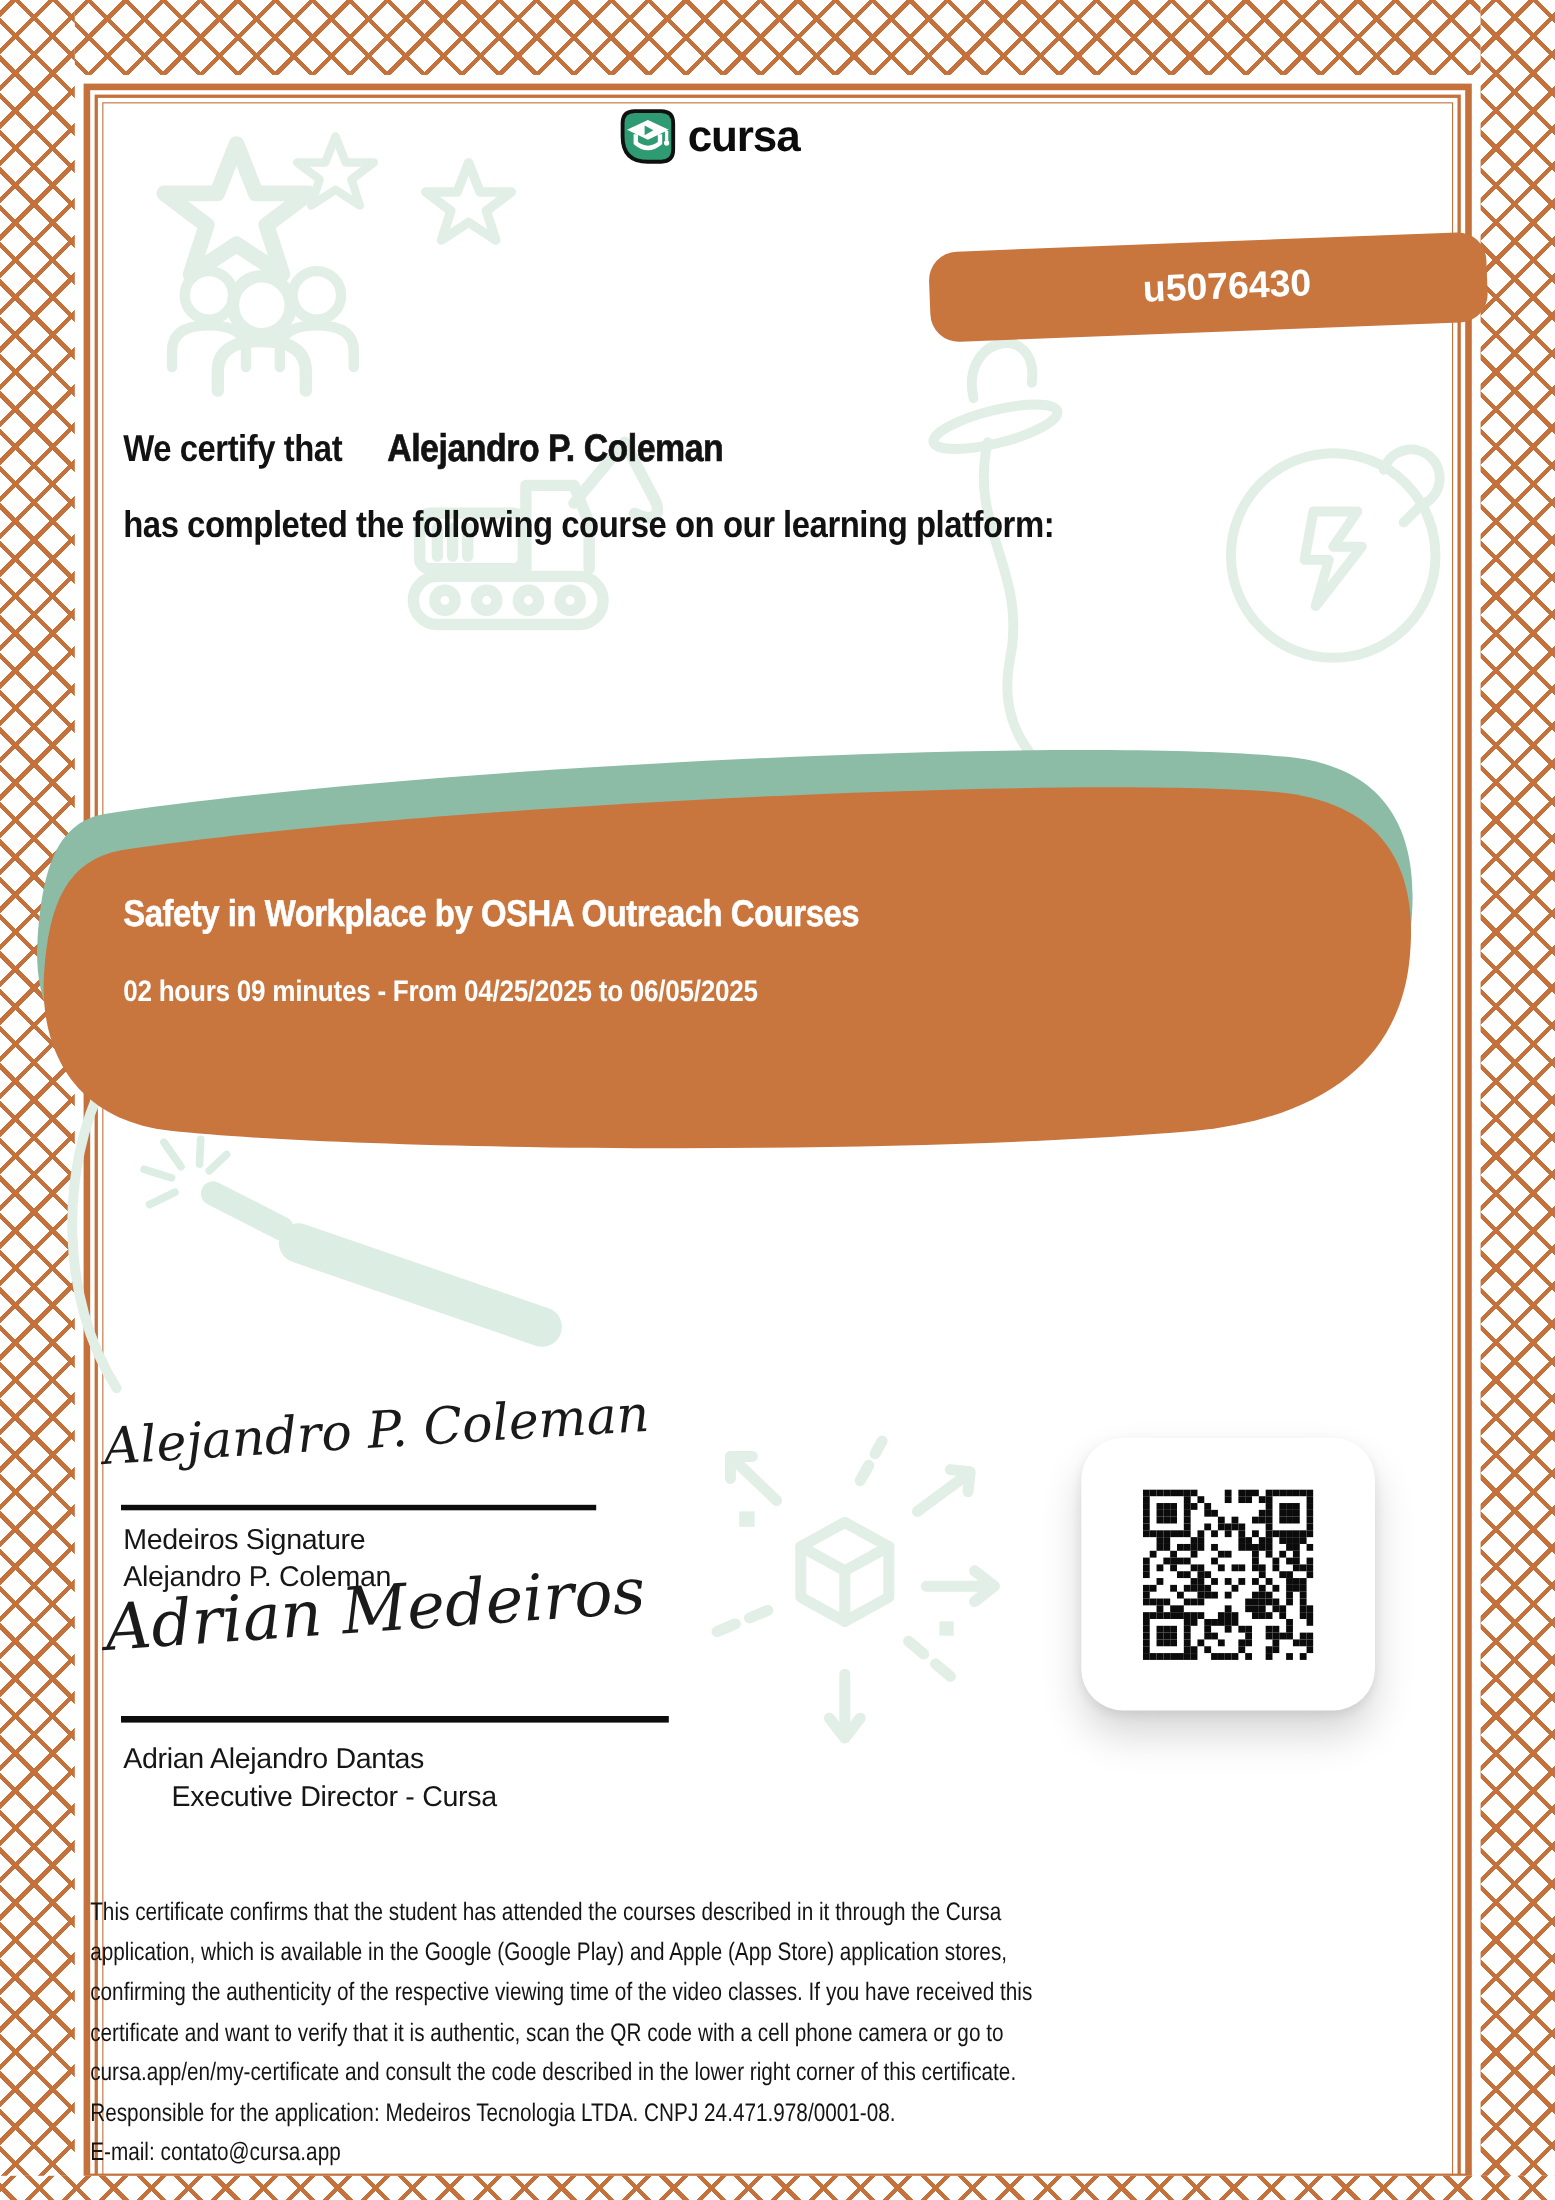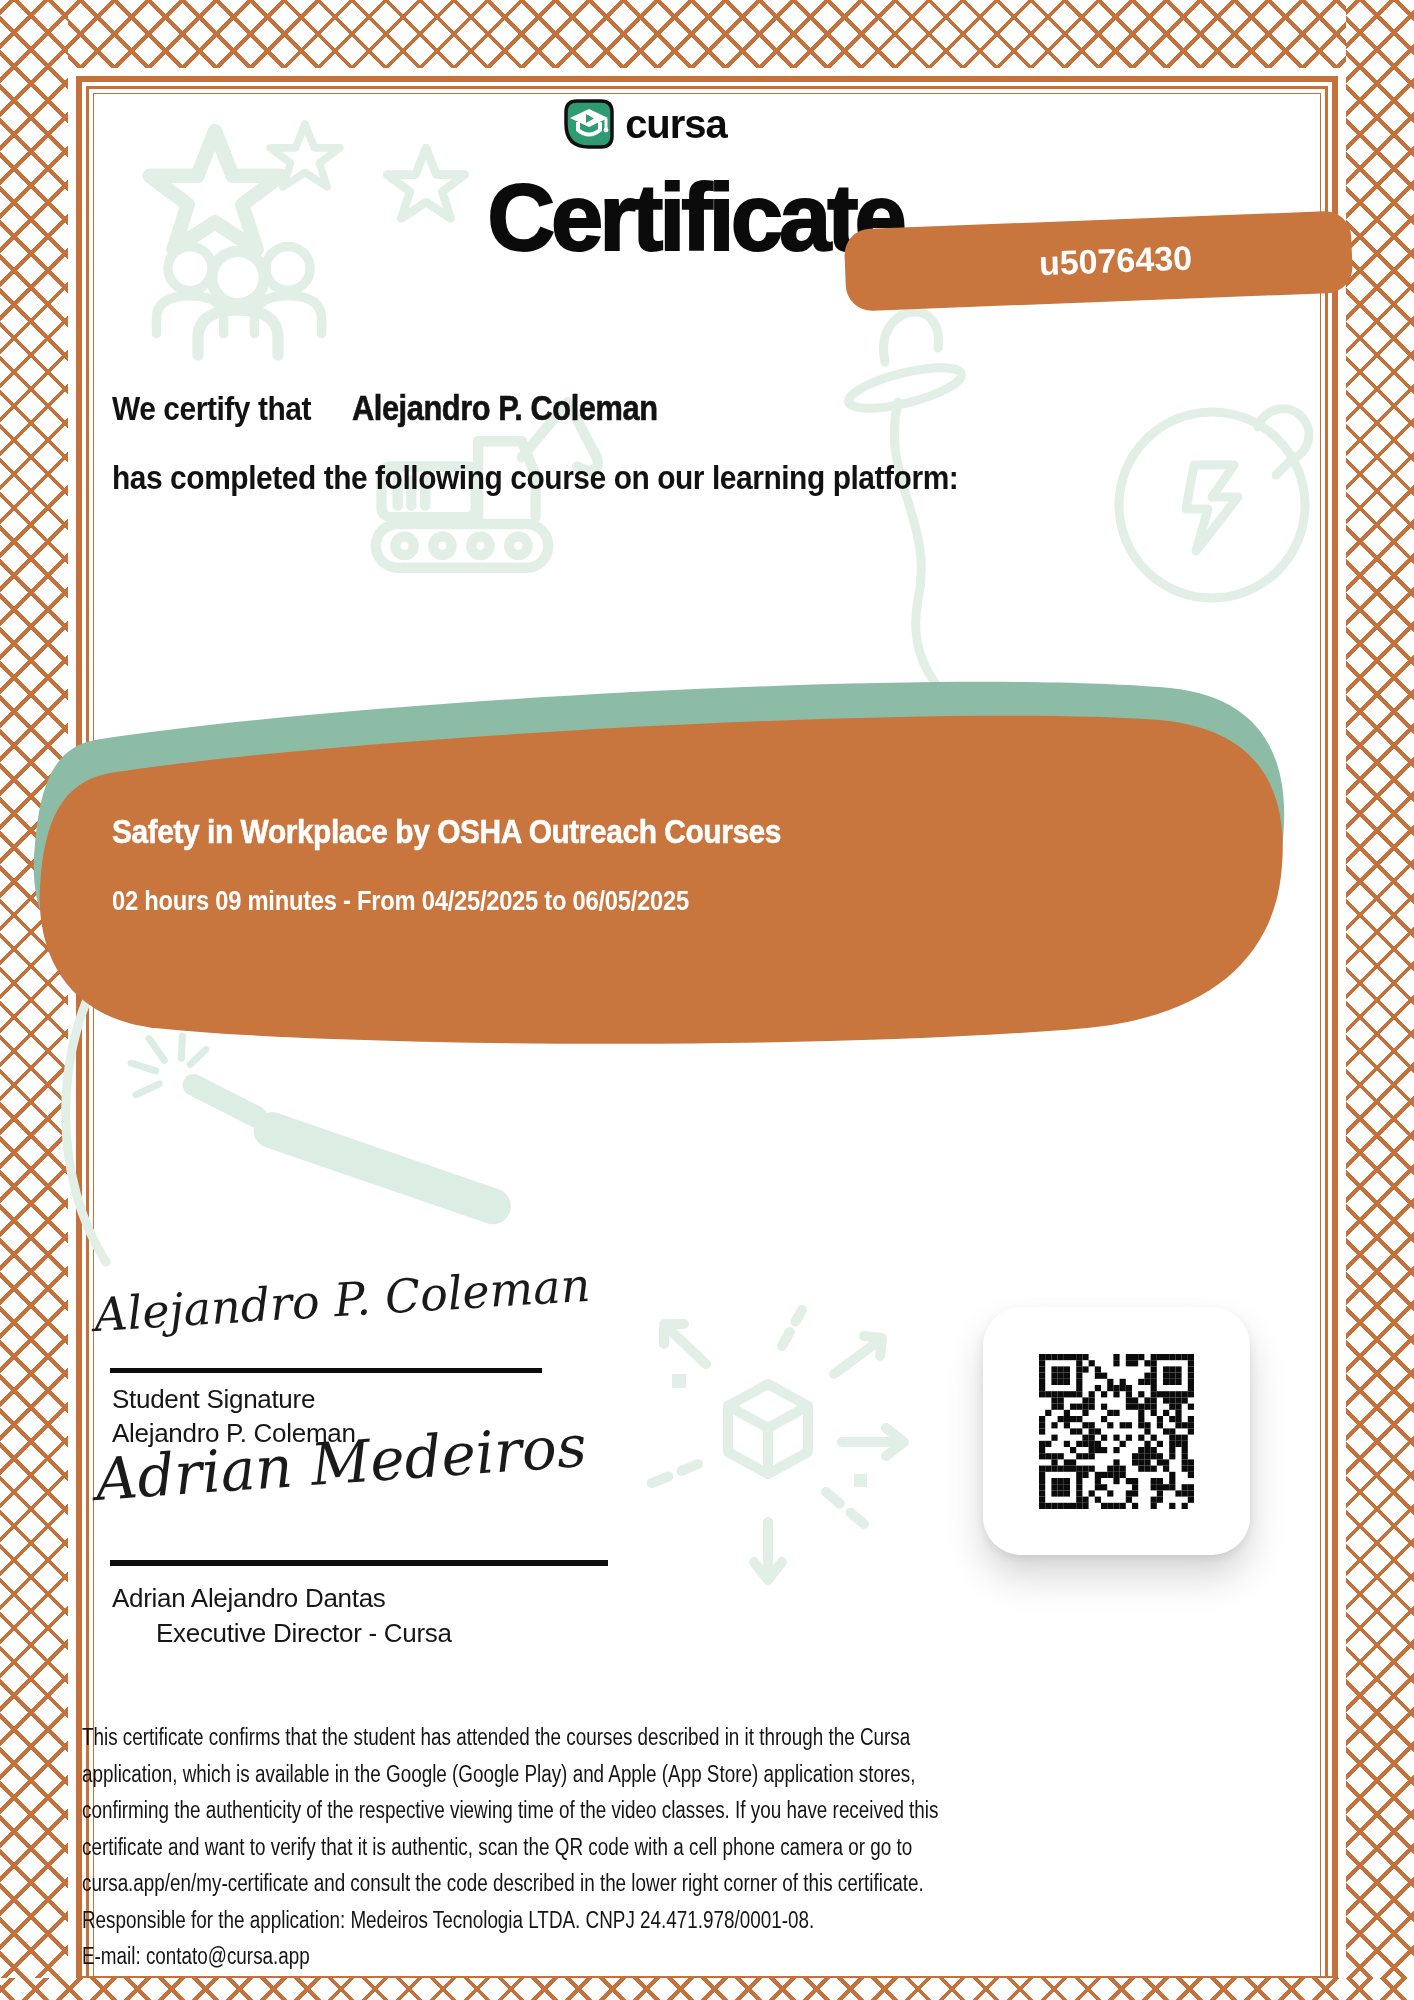--- a/index.html
+++ b/index.html
@@ -186,38 +186,37 @@
         <path d="M14,3 H38 Q49,3 49,14 V38 Q49,49 38,49 H26 Q3,49 3,26 V14 Q3,3 14,3 Z" fill="#2E9B72" stroke="#101010" stroke-width="3.5"></path>
         <polygon points="26,11 45,20 26,29 7,20" fill="#fff"></polygon>
         <path d="M15,24 v8 q11,9 22,0 v-8" fill="none" stroke="#fff" stroke-width="4"></path>
         <polygon points="23,16 31,20.5 23,25" fill="#2E9B72"></polygon>
         <path d="M43,21 v9" stroke="#fff" stroke-width="3"></path>
         <circle cx="43" cy="32" r="2.4" fill="#fff"></circle>
       </svg>
       <span class="brand-name">cursa</span>
     </div>
 
-    <div class="cert-title">Certificate</div>
 
     <div class="code-badge">
       <span>u5076430</span>
     </div>
 
     <div class="intro1">
       <span class="pfx cond">We certify that</span>
       <span class="nm cond">Alejandro P. Coleman</span>
     </div>
     <div class="intro2 cond">has completed the following course on our learning platform:</div>
 
     <div class="course-title cond">Safety in Workplace by OSHA Outreach Courses</div>
     <div class="course-meta cond">02 hours 09 minutes - From 04/25/2025 to 06/05/2025</div>
 
     <div class="script sig1-script">Alejandro P. Coleman</div>
     <div class="sig-line sig1-line"></div>
-    <div class="sig-label" style="top:1384px;">Student Signature</div>
+    <div class="sig-label" style="top:1384px;">Medeiros Signature</div>
     <div class="sig-label" style="top:1418px;">Alejandro P. Coleman</div>
 
     <div class="script sig2-script">Adrian Medeiros</div>
     <div class="sig-line sig2-line"></div>
     <div class="sig-label" style="top:1583px;">Adrian Alejandro Dantas</div>
     <div class="sig-label" style="top:1618px;margin-left:44px;">Executive Director - Cursa</div>
 
     <div class="qr-card">
       <svg id="qr-svg" width="155" height="155" viewBox="0 0 155 155" fill="#0b0b0b">
           <rect x="0.00" y="0.00" width="6.20" height="6.20"></rect>

